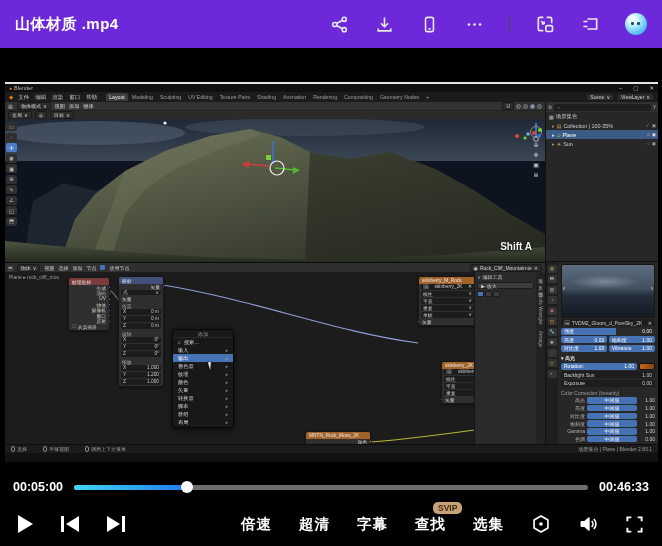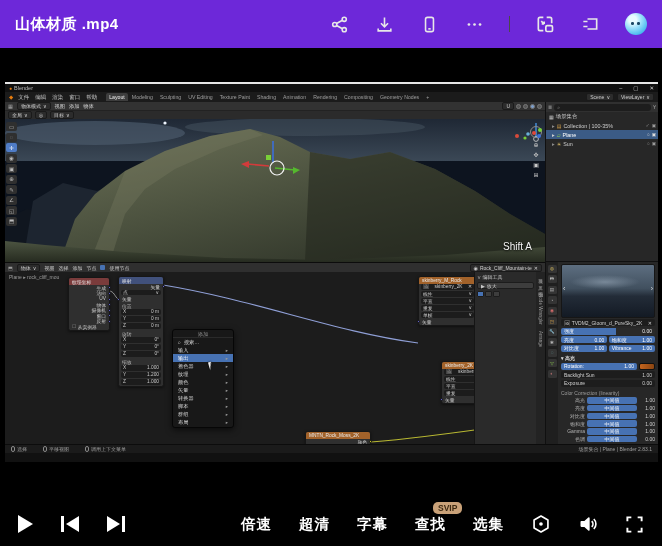--- a/index.html
+++ b/index.html
@@ -61,21 +61,21 @@
 
   .viewport{flex:1;position:relative;background:linear-gradient(#222b38,#36424f 55%,#0e151f 56%);overflow:hidden;}
   .vp-svg{position:absolute;inset:0;}
   .lt{position:absolute;left:1px;top:3px;display:flex;flex-direction:column;gap:1.5px;}
   .ltool{width:11px;height:9px;background:#2f2f2f;border-radius:2px;color:#bdbdbd;font-size:5.5px;display:flex;align-items:center;justify-content:center;cursor:pointer;}
   .ltool.active{background:#4f7cc7;color:#fff;}
   .navcol{position:absolute;right:3px;top:7px;display:flex;flex-direction:column;gap:4px;align-items:center;}
   .navico{color:#c9c9c9;font-size:6px;cursor:pointer;line-height:1;}
   .axisball{width:12px;height:12px;border-radius:50%;border:1px solid #8a8a8a;position:relative;cursor:pointer;}
   .axisball i{position:absolute;width:4px;height:4px;border-radius:50%;}
-  .shiftA{position:absolute;right:13px;bottom:10px;font-size:10px;color:#f4f4f4;text-shadow:0 1px 2px #000;font-weight:400;}
+  .shiftA{position:absolute;right:13px;bottom:10px;font-size:10px;color:#f4f4f4;text-shadow:0 1px 2px #000;font-weight:700;}
 
   .shader{height:191px;position:relative;background:#1d1d1d;border-top:1px solid #0c0c0c;display:flex;flex-direction:column;}
   .shead{height:9px;background:#2f2f2f;display:flex;align-items:center;gap:4px;padding:0 3px;font-size:5px;color:#cdcdcd;}
   .chk{width:5px;height:5px;background:#4772b3;border-radius:1px;display:inline-block;}
   .scanvas{flex:1;position:relative;overflow:hidden;background:#1c1c1c;}
   .crumb{position:absolute;left:4px;top:2px;font-size:5px;color:#9b9b9b;}
   .node{position:absolute;background:#2f2f2f;border:1px solid #161616;border-radius:2.5px;box-shadow:0 1px 3px rgba(0,0,0,.5);font-size:4.8px;color:#cfcfcf;}
   .nhead{height:7px;border-radius:2px 2px 0 0;display:flex;align-items:center;padding:0 3px;color:#e8e8e8;font-size:4.8px;white-space:nowrap;overflow:hidden;}
   .nh-red{background:#7a3b3b;}
   .nh-blue{background:#41517c;}
@@ -731,20 +731,28 @@
     </div>
 
     <div class="b-status">
       <span><span class="mico"></span><span>选择</span></span>
       <span><span class="mico"></span><span>平移视图</span></span>
       <span><span class="mico"></span><span>调用上下文菜单</span></span>
       <span class="sr">场景集合 | Plane | Blender 2.83.1</span>
     </div>
   </div>
 
+  <div class="progress">
+    <span class="ptime">00:05:00</span>
+    <div class="ptrack">
+      <div class="pfill"></div>
+      <div class="pthumb"></div>
+    </div>
+    <span class="ptime">00:46:33</span>
+  </div>
 
   <div class="controls">
     <div class="cleft">
       <div class="cbtn">
           <div class="tri play-tri"></div>
         </div>
       <div class="cbtn" style="gap:2px;">
           <div class="skipbar"></div>
           <div class="tri tri-l"></div>
         </div>

